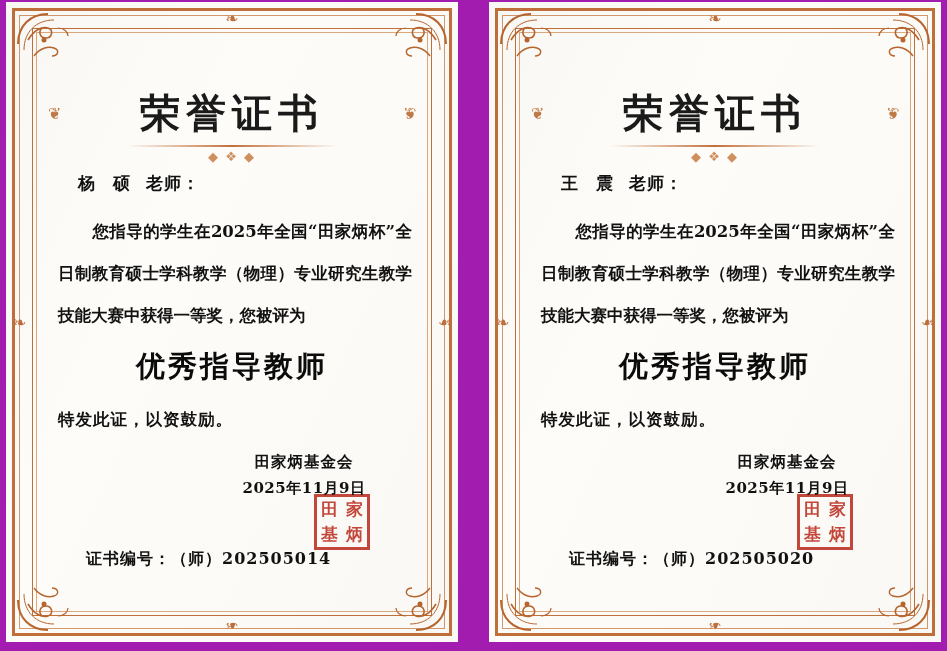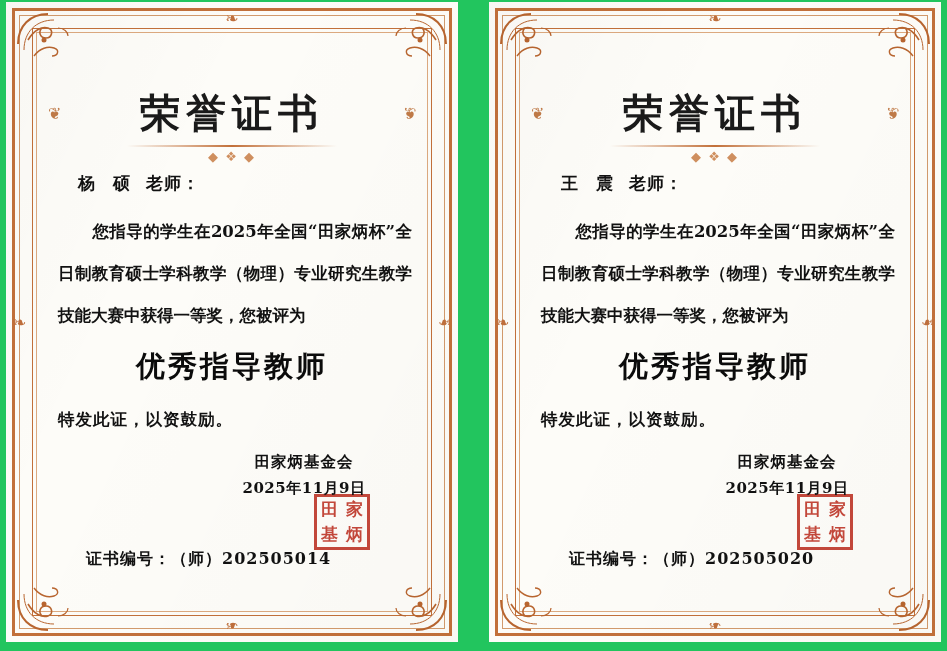--- a/index.html
+++ b/index.html
@@ -13,21 +13,21 @@
     font-family: "Liberation Serif", serif;
     overflow: hidden;
   }
   .page {
     width: 947px;
     height: 651px;
     display: flex;
     flex-direction: row;
     justify-content: space-between;
     align-items: flex-start;
-    background: #22c55e;
+    background: #a21caf;
     box-sizing: border-box;
     padding: 2px 6px 4px 6px;
   }
   .certificate {
     position: relative;
     width: 452px;
     height: 640px;
     background: #fdfcf8;
     box-sizing: border-box;
     overflow: hidden;

